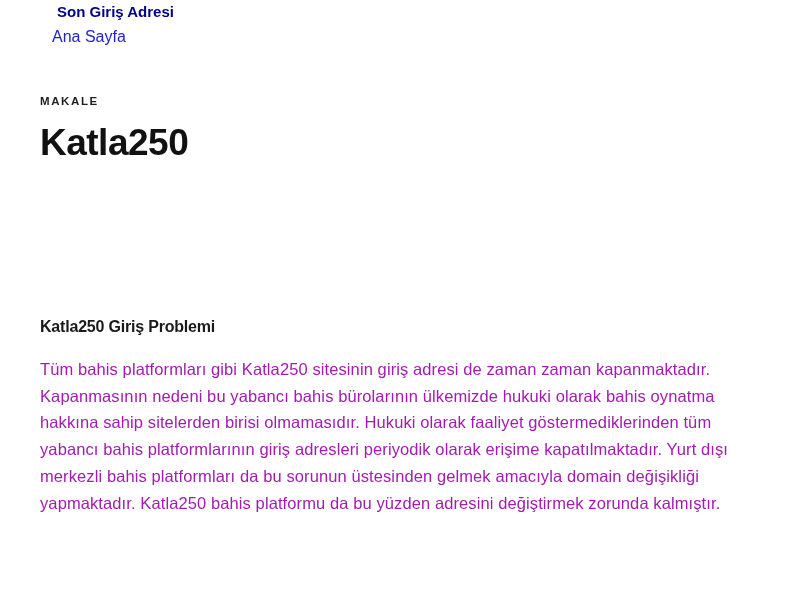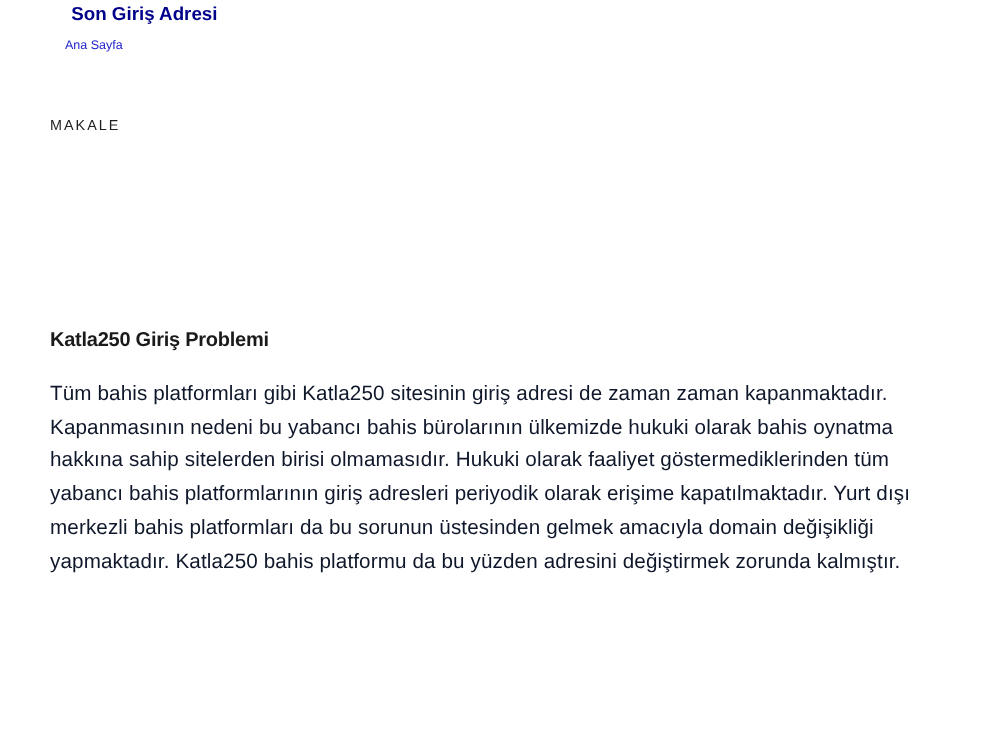--- a/index.html
+++ b/index.html
@@ -22,35 +22,35 @@
     font-size: 15px;
     font-weight: 700;
     color: #00008B;
     text-decoration: none;
     line-height: 18px;
   }
   .nav-secondary {
     display: block;
     margin-left: 52px;
     margin-top: 7px;
-    font-size: 10px;
+    font-size: 16px;
     font-weight: 500;
     color: #2323cc;
     text-decoration: none;
     line-height: 17px;
   }
   
   .article {
     margin-left: 40px;
     width: 690px;
   }
   .category-label {
     margin-top: 50px;
     font-size: 11.5px;
-    font-weight: 400;
+    font-weight: 700;
     letter-spacing: 1.6px;
     color: #1f1f1f;
     text-transform: uppercase;
   }
   .article-title {
     margin-top: 17px;
     font-size: 37px;
     font-weight: 700;
     color: #111111;
     letter-spacing: -0.5px;
@@ -61,21 +61,21 @@
     font-size: 16px;
     font-weight: 700;
     color: #1a1a1a;
     letter-spacing: -0.2px;
     line-height: 1.1;
   }
   .body-paragraph {
     margin-top: 20px;
     font-size: 16.5px;
     font-weight: 400;
-    color: #0f172a;
+    color: #a21caf;
     line-height: 26.9px;
     letter-spacing: 0.1px;
   }
   .body-paragraph + .body-paragraph {
     margin-top: 17px;
   }
 </style>
 </head>
 <body>
 
@@ -83,20 +83,21 @@
 
   <nav class="topnav">
     <a href="#" class="nav-primary">Son Giriş Adresi</a>
     <a href="#" class="nav-secondary">Ana Sayfa</a>
   </nav>
 
   <article class="article">
 
     <div class="category-label">MAKALE</div>
 
+    <h1 class="article-title">Katla250</h1>
 
     <h2 class="section-heading">Katla250 Giriş Problemi</h2>
 
     <p class="body-paragraph">Tüm bahis platformları gibi Katla250 sitesinin giriş adresi de zaman zaman kapanmaktadır. Kapanmasının nedeni bu yabancı bahis bürolarının ülkemizde hukuki olarak bahis oynatma hakkına sahip sitelerden birisi olmamasıdır. Hukuki olarak faaliyet göstermediklerinden tüm yabancı bahis platformlarının giriş adresleri periyodik olarak erişime kapatılmaktadır. Yurt dışı merkezli bahis platformları da bu sorunun üstesinden gelmek amacıyla domain değişikliği yapmaktadır. Katla250 bahis platformu da bu yüzden adresini değiştirmek zorunda kalmıştır.</p>
 
 
   </article>
 
 </div>
 

